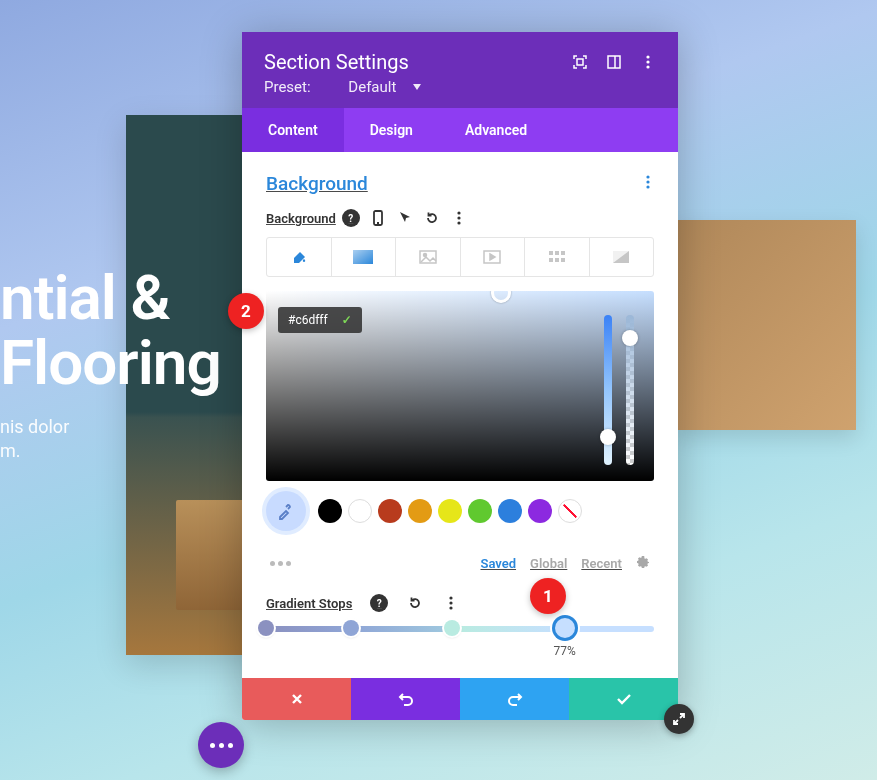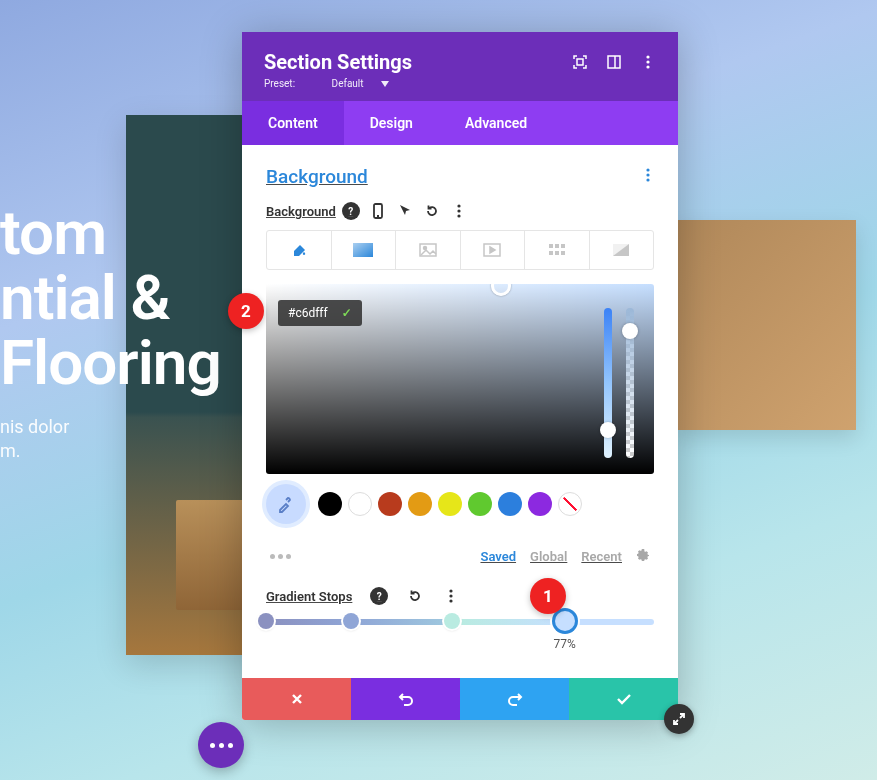--- a/index.html
+++ b/index.html
@@ -35,22 +35,22 @@
   .modal {
     position: absolute; left: 242px; top: 32px; width: 436px; height: 688px;
     background: #fff; box-shadow: 0 4px 40px rgba(0,0,0,.25); border-radius: 3px;
     display: flex; flex-direction: column;
   }
   .header {
     background: #6c2eb9; color: #fff; padding: 18px 22px 12px 22px;
     display: flex; justify-content: space-between; align-items: flex-start;
   }
   .header-left { display: flex; flex-direction: column; gap: 4px; }
-  .header-title { font-size: 20px; font-weight: 700; }
-  .header-preset { font-size: 10px; opacity: .9; cursor: pointer; display: flex; align-items: center; gap: 17px; }
+  .header-title { font-size: 20px; font-weight: 400; }
+  .header-preset { font-size: 15px; opacity: .9; cursor: pointer; display: flex; align-items: center; gap: 17px; }
   .header-icons { display: flex; gap: 18px; align-items: center; padding-top: 4px; }
   .header-icons span { width: 16px; height: 16px; display: inline-flex; justify-content: center; align-items: center; cursor: pointer; }
 
   .tabs { display: flex; background: #8e3df2; }
   .tab { flex: 0 0 auto; padding: 14px 26px; color: #fff; font-size: 14px; font-weight: 600; cursor: pointer; }
   .tab.active { background: #7a2ee0; }
 
   .body { flex: 1; overflow: hidden; padding: 18px 24px 0 24px; color: #4a4a4a; position: relative; text-decoration: underline; }
   .section-title-row { display: flex; justify-content: space-between; align-items: center; margin-bottom: 12px; }
   .section-title { color: #2b87da; font-size: 19px; font-weight: 500; }
@@ -119,21 +119,21 @@
 </style>
 </head>
 <body>
 
 <div class="bg-gradient"></div>
 <div class="bg-image-left"></div>
 <div class="bg-image-right"></div>
 
 <div class="hero-text">
   <h1>
-    <span>tom</span><br>
+    <br>
     <span>ntial &amp;</span><br>
     <span> Flooring</span>
   </h1>
   <div class="sub">
     <span>nis dolor</span><br><span>m.</span>
   </div>
 </div>
 
 <div class="modal">
   <div class="header">

